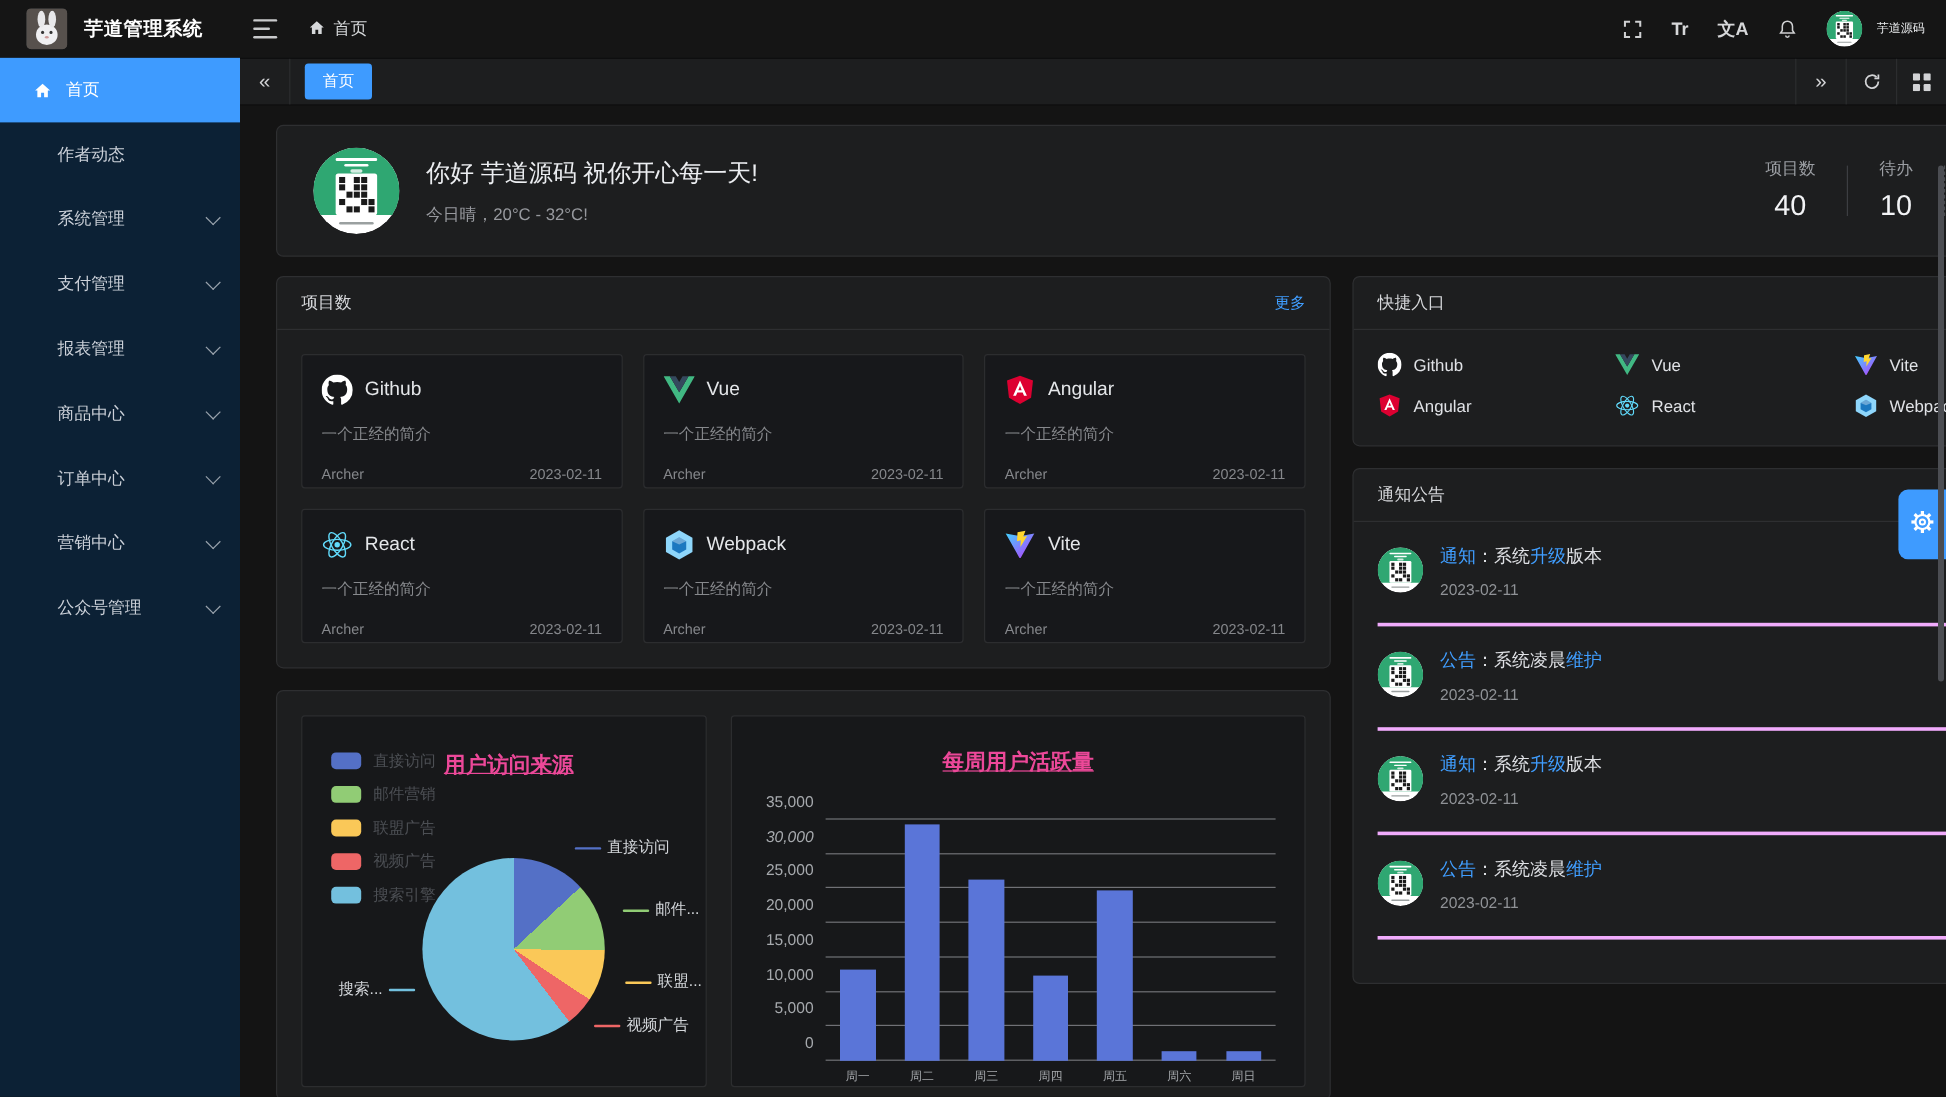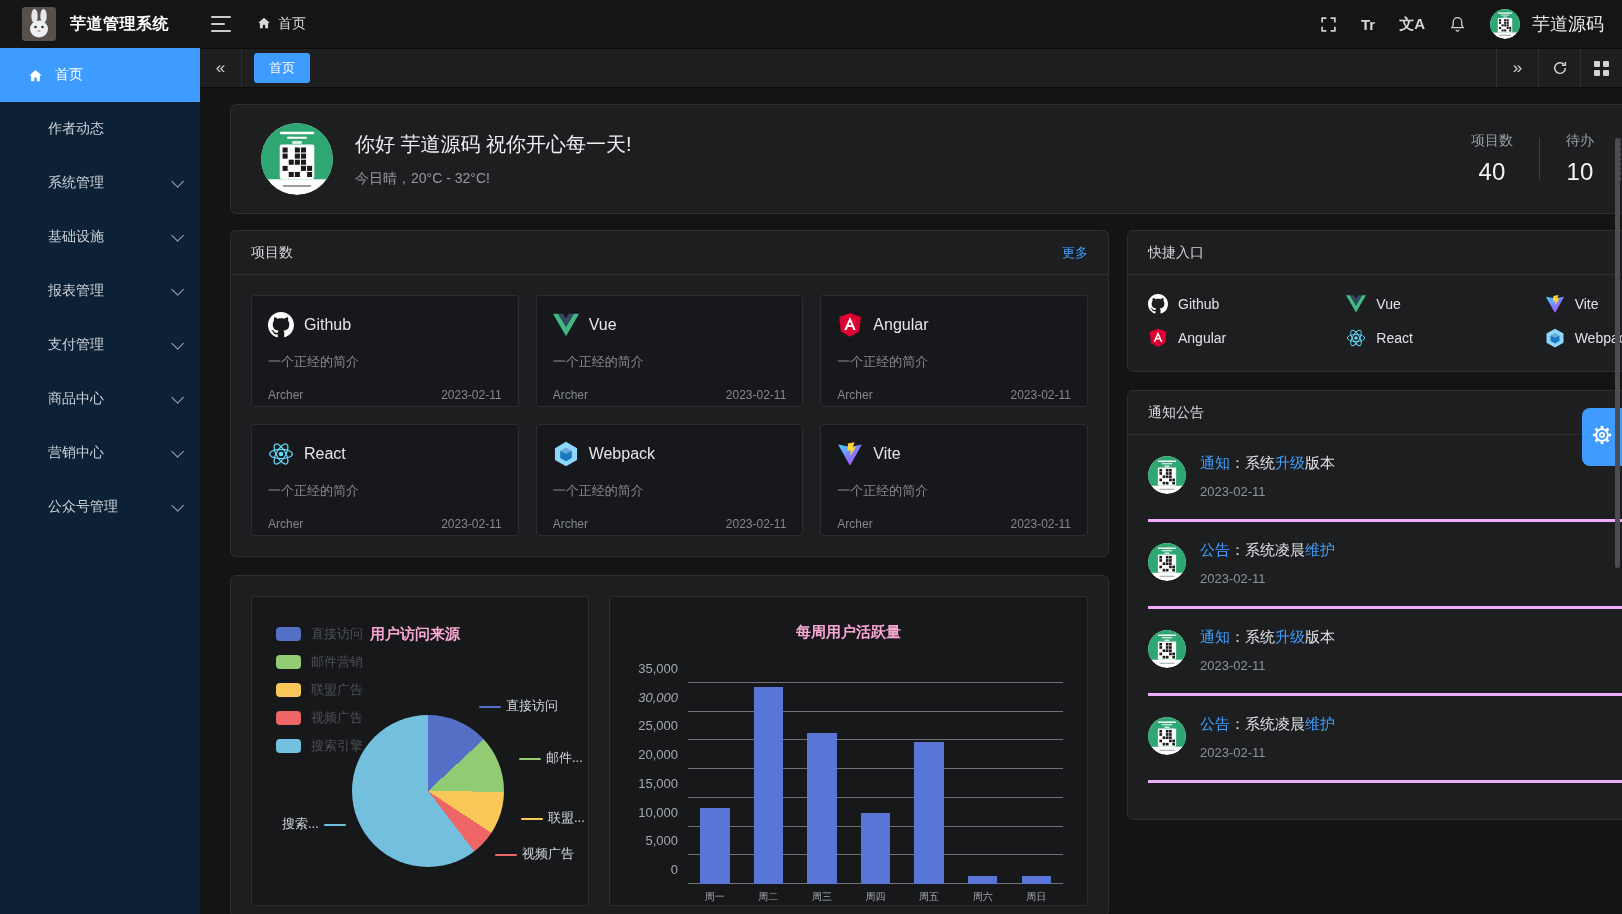--- a/index.html
+++ b/index.html
@@ -13,21 +13,21 @@
   .app-title { margin-left:14px; font-size:16px; font-weight:bold; color:#ffffff; letter-spacing:.5px; }
   .fold-icon { margin-left:42px; width:20px; height:16px; display:flex; flex-direction:column; justify-content:space-between; cursor:pointer; }
   .fold-icon i { display:block; height:2px; background:#c9cacc; border-radius:1px; }
   .fold-icon i:nth-child(2){ width:70%; }
   .breadcrumb { display:flex; align-items:center; gap:7px; margin-left:26px; font-size:14px; color:#d6d8da; }
   .nav-right { margin-left:auto; display:flex; align-items:center; gap:24px; padding-right:18px; }
   .nav-ic { color:#cfd0d2; font-size:15px; display:flex; align-items:center; cursor:pointer; }
   .nav-ic svg { display:block; }
   .txt-ic { font-weight:bold; font-size:15px; color:#d6d7d9; }
   .avatar-sm { width:30px; height:30px; border-radius:50%; overflow:hidden; flex:none; }
-  .username { font-size:18px; color:#e8eaec; margin-left:-12px; }
+  .username { font-size:10px; color:#e8eaec; margin-left:-12px; }
 
   
   .sidebar { position:absolute; left:0; top:48px; width:200px; height:866px; background:#0c2135; z-index:20; }
   .menu-item { height:54px; display:flex; align-items:center; padding:0 20px 0 28px; font-size:14px;
     color:#ccd1d9; cursor:pointer; position:relative; }
   .menu-item .mi-label { margin-left:0; }
   .menu-item.has-icon .mi-label { margin-left:12px; }
   .menu-item.plain .mi-label { margin-left:20px; }
   .menu-item.active { background:#3e9bff; color:#ffffff; }
   .menu-item .chev { margin-left:auto; width:9px; height:9px; border-right:1.6px solid #9aa3ad;
@@ -74,21 +74,21 @@
   .proj-card { background:#17181b; border:1px solid #2c2d2f; border-radius:3px; padding:16px 16px 13px; height:112px; cursor:pointer; }
   .proj-top { display:flex; align-items:center; gap:10px; }
   .proj-name { font-size:16px; color:#e4e6e9; }
   .proj-desc { font-size:13px; color:#87898d; margin-top:15px; }
   .proj-foot { display:flex; justify-content:space-between; font-size:12px; color:#85878b; margin-top:17px; }
 
   .charts-card { margin-top:18px; height:342px; padding:20px 20px 12px 20px; display:flex; gap:20px; }
   .chart-box { background:#17181a; border:1px solid #2c2d2f; border-radius:3px; position:relative; height:310px; }
   .pie-box { width:338px; flex:none; }
   .bar-box { flex:1; }
-  .chart-title { position:absolute; font-size:15px; font-weight:bold; color:#f9a8d4; }
+  .chart-title { position:absolute; font-size:18px; font-weight:bold; color:#ec4899;text-decoration:underline; }
   .pie-title { left:118px; top:28px; }
   .bar-title { left:0; right:0; top:26px; text-align:center; }
 
   .legend { position:absolute; left:24px; top:28px; }
   .legend-row { display:flex; align-items:center; gap:10px; margin-bottom:10px; }
   .legend-swatch { width:25px; height:14px; border-radius:4px; }
   .legend-label { font-size:13px; color:#4c4f54; }
 
   .pie-circle { position:absolute; left:100px; top:118px; width:152px; height:152px; border-radius:50%; }
   .pie-callout { position:absolute; font-size:13px; color:#d3d6da; white-space:nowrap; }
@@ -201,33 +201,33 @@
         <span class="mi-label">首页</span>
       </div>
       <div class="menu-item plain">
         <span class="mi-label">作者动态</span>
       </div>
       <div class="menu-item plain">
         <span class="mi-label">系统管理</span>
         <span class="chev"></span>
       </div>
       <div class="menu-item plain">
-        <span class="mi-label">基础设施</span>
+        <span class="mi-label">支付管理</span>
         <span class="chev"></span>
       </div>
       <div class="menu-item plain">
         <span class="mi-label">报表管理</span>
         <span class="chev"></span>
       </div>
       <div class="menu-item plain">
-        <span class="mi-label">支付管理</span>
+        <span class="mi-label">商品中心</span>
         <span class="chev"></span>
       </div>
       <div class="menu-item plain">
-        <span class="mi-label">商品中心</span>
+        <span class="mi-label">订单中心</span>
         <span class="chev"></span>
       </div>
       <div class="menu-item plain">
         <span class="mi-label">营销中心</span>
         <span class="chev"></span>
       </div>
       <div class="menu-item plain">
         <span class="mi-label">公众号管理</span>
         <span class="chev"></span>
       </div>

